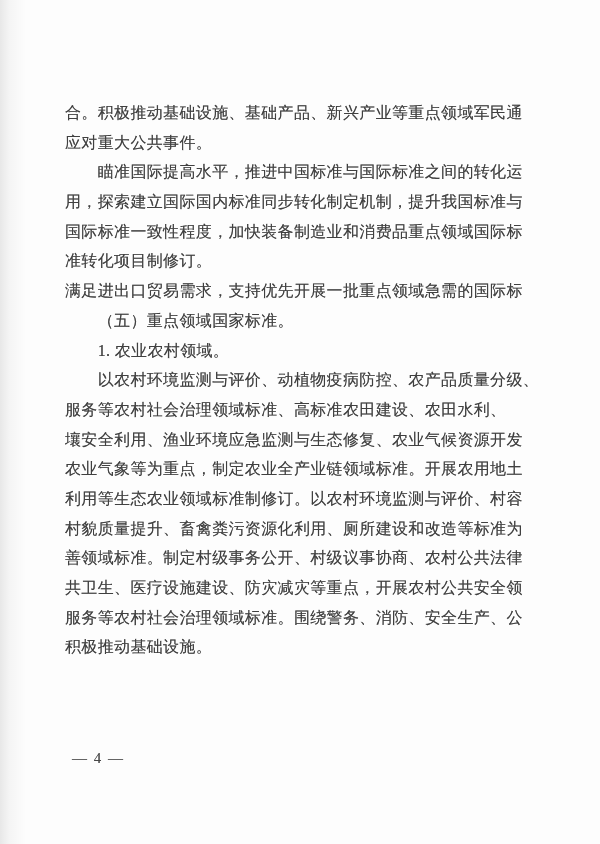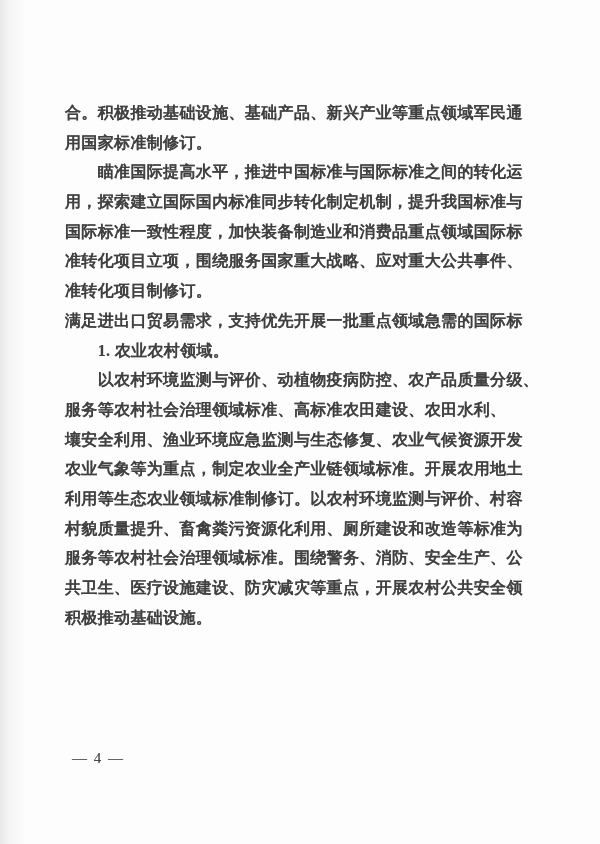--- a/index.html
+++ b/index.html
@@ -24,21 +24,20 @@
   }
   .paragraph { margin: 0; padding: 0; }
   .line {
     height: 29.7px;
     line-height: 29.7px;
     font-size: 16px;
     letter-spacing: 0.35px;
     white-space: nowrap;
     color: #404040;
     text-shadow: 0 0 0.5px rgba(70,70,70,0.55);
-    font-weight: bold;
   }
   .para-end {  }
   .footer {
     position: absolute;
     left: 72px; top: 748px;
     height: 20px; line-height: 20px;
     font-size: 15px;
     letter-spacing: 1.5px;
     color: #474747;
     text-shadow: 0 0 0.5px rgba(70,70,70,0.5);
@@ -47,44 +46,48 @@
 </head>
 <body>
 
 <div class="page">
 
   <div class="body-text">
 
   <div class="paragraph">
 
     <div class="line">合。积极推动基础设施、基础产品、新兴产业等重点领域军民通</div>
-        <div class="line para-end">用国家标准制修订。</div>
+        <div class="line para-end">应对重大公共事件。</div>
       </div>
       <div class="paragraph">
 
     <div class="line">　　瞄准国际提高水平，推进中国标准与国际标准之间的转化运</div>
         <div class="line">用，探索建立国际国内标准同步转化制定机制，提升我国标准与</div>
         <div class="line">国际标准一致性程度，加快装备制造业和消费品重点领域国际标</div>
-        <div class="line">准转化项目立项，围绕服务国家重大战略、应对重大公共事件、</div>
         <div class="line para-end">准转化项目制修订。</div>
         <div class="line">满足进出口贸易需求，支持优先开展一批重点领域急需的国际标</div>
+      </div>
+      <div class="paragraph">
+
+    <div class="line para-end">　　（五）重点领域国家标准。</div>
       </div>
       <div class="paragraph">
 
     <div class="line para-end">　　1. 农业农村领域。</div>
       </div>
       <div class="paragraph">
 
     <div class="line">　　以农村环境监测与评价、动植物疫病防控、农产品质量分级、</div>
         <div class="line">服务等农村社会治理领域标准、高标准农田建设、农田水利、</div>
         <div class="line">壤安全利用、渔业环境应急监测与生态修复、农业气候资源开发</div>
         <div class="line">农业气象等为重点，制定农业全产业链领域标准。开展农用地土</div>
         <div class="line">利用等生态农业领域标准制修订。以农村环境监测与评价、村容</div>
         <div class="line">村貌质量提升、畜禽粪污资源化利用、厕所建设和改造等标准为</div>
+        <div class="line">善领域标准。制定村级事务公开、村级议事协商、农村公共法律</div>
+        <div class="line">共卫生、医疗设施建设、防灾减灾等重点，开展农村公共安全领</div>
         <div class="line">服务等农村社会治理领域标准。围绕警务、消防、安全生产、公</div>
-        <div class="line">共卫生、医疗设施建设、防灾减灾等重点，开展农村公共安全领</div>
         <div class="line para-end">积极推动基础设施。</div>
       </div>
     </div>
 
   <div class="footer">— 4 —</div>
 
 </div>
 
 </body></html>

